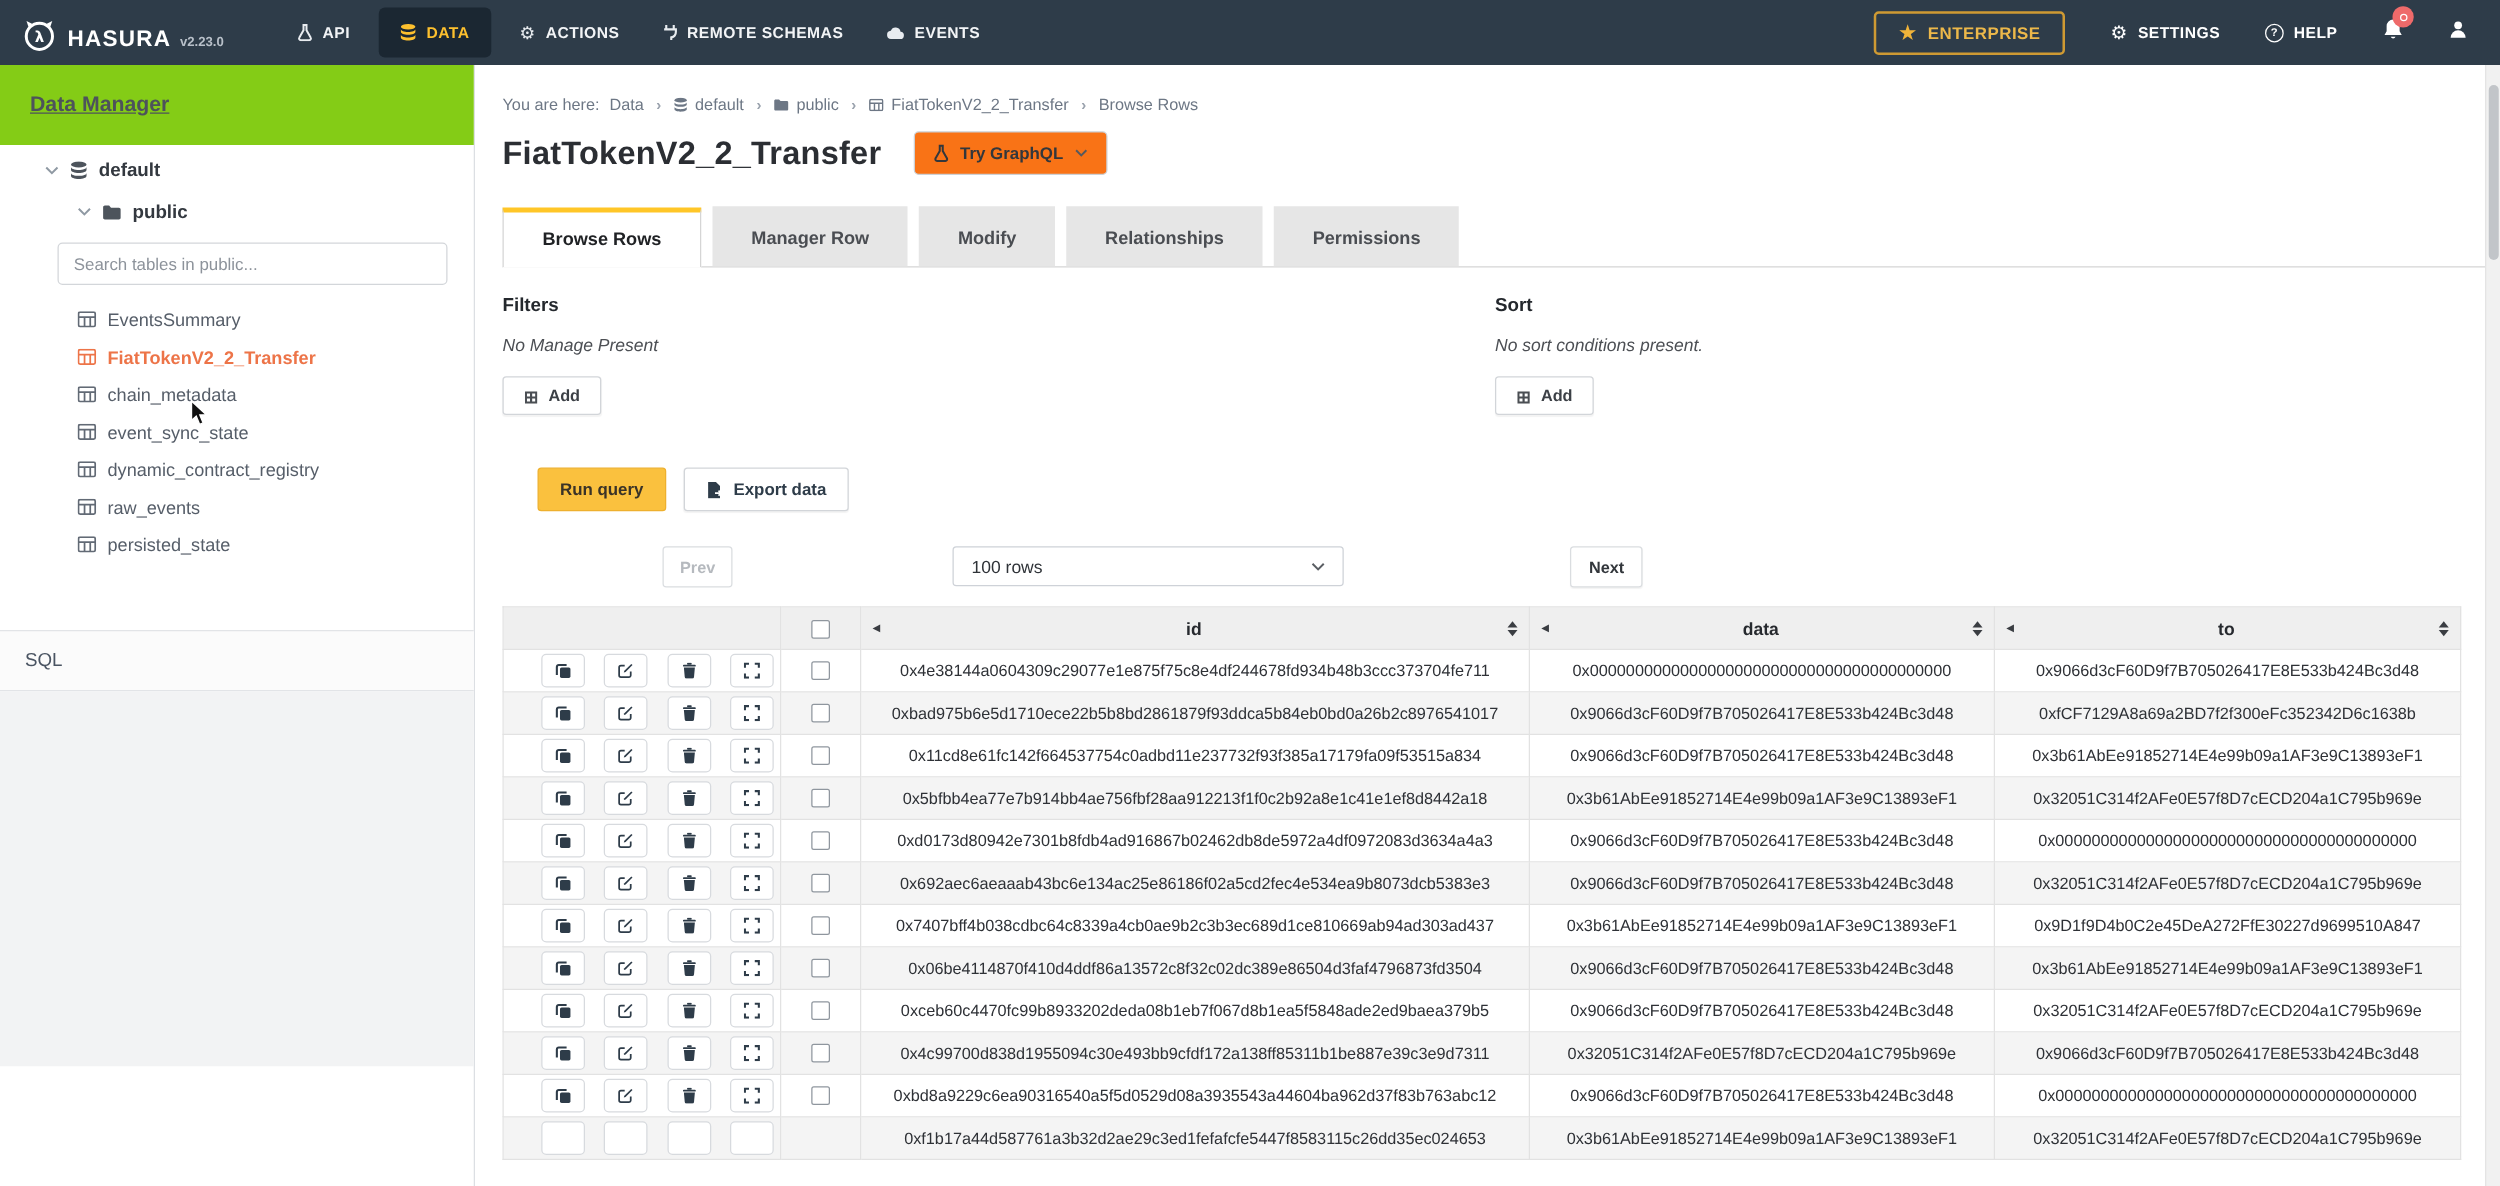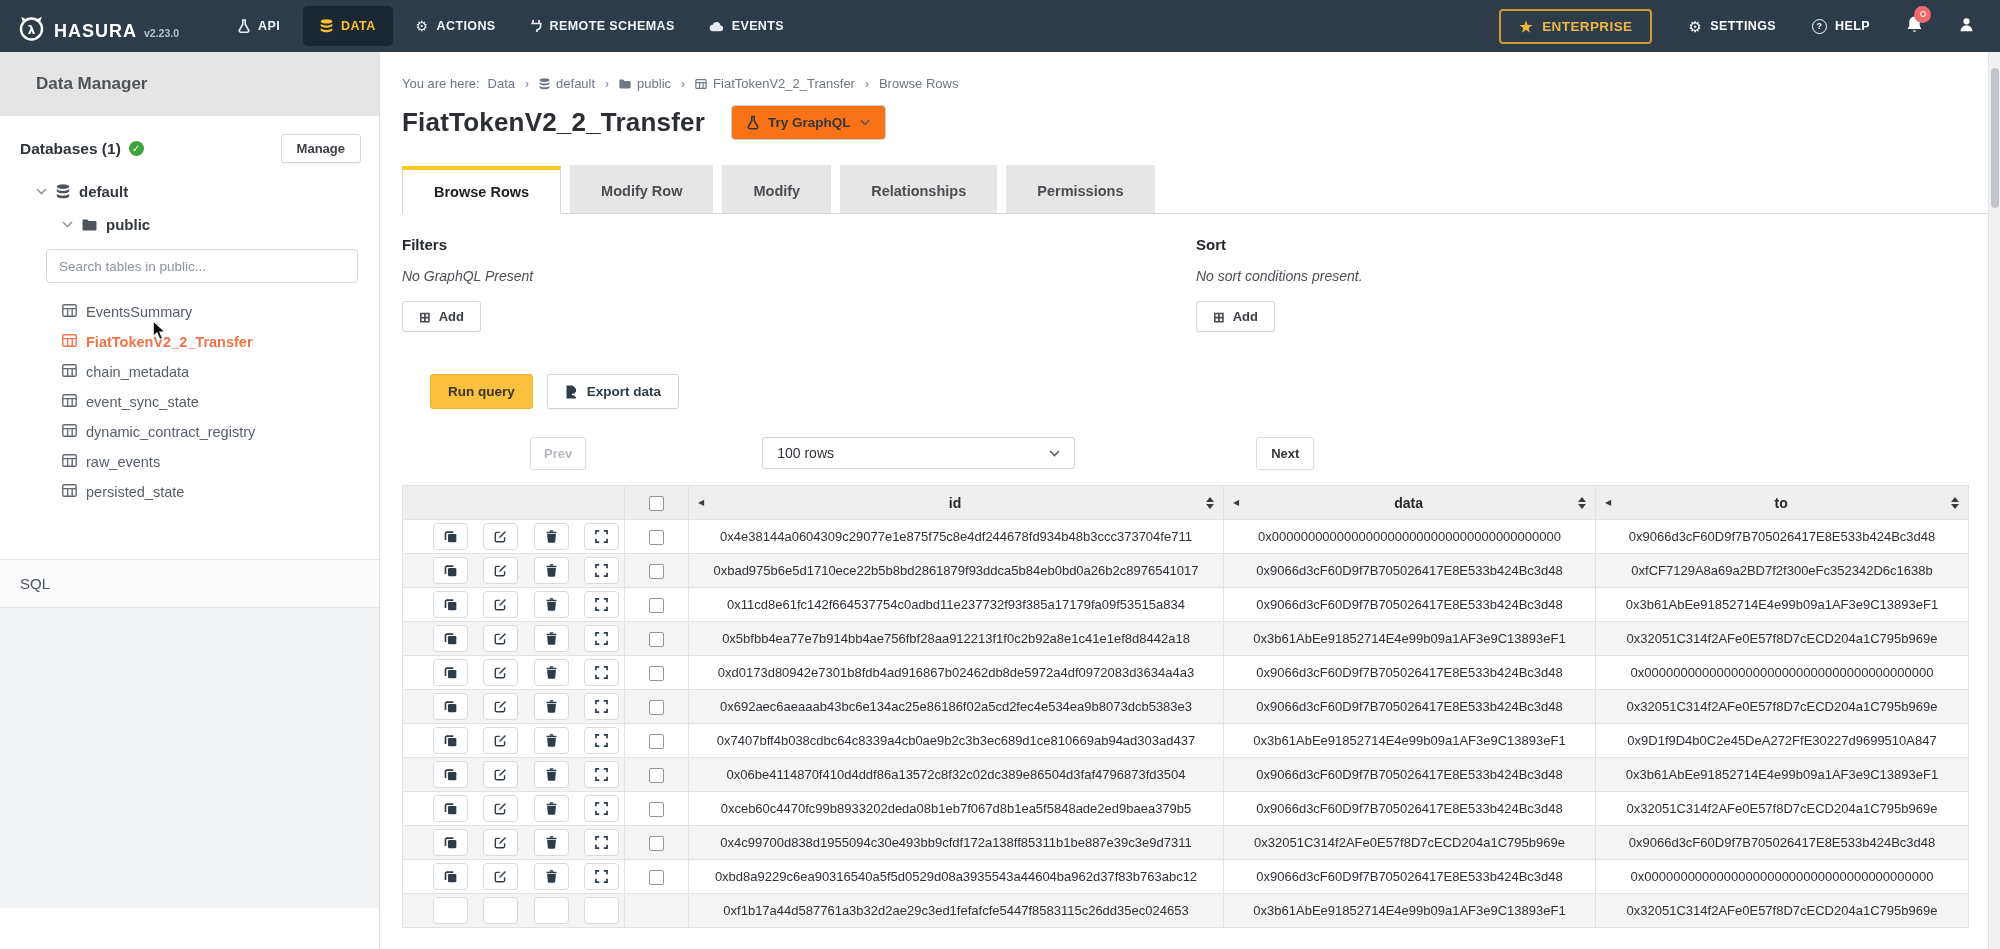--- a/index.html
+++ b/index.html
@@ -20,21 +20,21 @@
   .nav-right { margin-left:auto; display:flex; align-items:center; gap:36px; margin-right:26px; }
   .enterprise-btn { display:flex; align-items:center; gap:9px; border:2px solid #cf9a33; border-radius:4px; padding:8px 18px; color:#ecb84a; font-weight:700; font-size:13.5px; letter-spacing:.4px; background:transparent; cursor:pointer; }
   .nav-util { display:flex; align-items:center; gap:8px; font-size:12.5px; font-weight:700; letter-spacing:.4px; color:#fff; cursor:pointer; }
   .q-circle { width:15px; height:15px; border:1.6px solid #fff; border-radius:50%; display:inline-flex; align-items:center; justify-content:center; font-size:9px; font-weight:700; }
   .bell-wrap { position:relative; cursor:pointer; }
   .badge { position:absolute; top:-9px; right:-8px; width:17px; height:17px; background:#ee6a6a; border-radius:50%; display:flex; align-items:center; justify-content:center; }
   .badge-dot { width:6px; height:6px; border:1.5px solid #fff; border-radius:50%; }
 
   
   .sidebar { position:absolute; top:52px; left:0; width:380px; height:897px; background:#fff; border-right:1px solid #dcdfe3; z-index:20; }
-  .sb-header { background:#e5e5e5; padding:22px 36px; font-size:17px; font-weight:700; color:#4d535b; }
+  .sb-header { background:#84cc16; padding:22px 24px; font-size:17px; font-weight:700; color:#4d535b;text-decoration:underline; }
   .sb-db-row { display:flex; align-items:center; justify-content:space-between; padding:18px 18px 8px 20px; }
   .sb-db-label { font-size:15.5px; font-weight:700; color:#2f333a; display:flex; align-items:center; gap:8px; }
   .check-circle { width:15px; height:15px; background:#3fa33f; border-radius:50%; color:#fff; font-size:10px; display:inline-flex; align-items:center; justify-content:center; font-weight:700; }
   .manage-btn { background:#fff; border:1px solid #d4d7db; border-radius:3px; padding:6px 15px; font-size:13px; font-weight:700; color:#3c4046; box-shadow:0 1px 1px rgba(0,0,0,.05); cursor:pointer; }
   .tree-row { display:flex; align-items:center; gap:9px; cursor:pointer; }
   .tree-row.db { padding:12px 0 6px 36px; }
   .tree-row.schema { padding:10px 0 8px 62px; }
   .tree-label { font-size:15px; font-weight:700; color:#33383f; }
   .chev { color:#8f99a3; display:inline-flex; }
   .t-ico { color:#4d545c; display:inline-flex; }
@@ -186,27 +186,20 @@
       <span><svg width="15" height="15" viewBox="0 0 14 14">
             <circle cx="7" cy="4" r="2.9" fill="#fff"></circle>
             <path d="M1.4 13.2a5.6 5.6 0 0 1 11.2 0z" fill="#fff"></path>
           </svg></span>
     </div>
   </div>
 </div>
 
 <div class="sidebar">
   <div class="sb-header">Data Manager</div>
-  <div class="sb-db-row">
-    <span class="sb-db-label">
-      <span>Databases (1)</span>
-      <span class="check-circle">✓</span>
-    </span>
-    <button class="manage-btn">Manage</button>
-  </div>
   <div class="tree-row db">
     <span class="chev">
         <svg width="11" height="7" viewBox="0 0 11 7" fill="none" stroke="currentColor" stroke-width="1.6">
           <path d="M1 1l4.5 4.5L10 1"></path>
         </svg>
       </span>
     <span class="t-ico">
         <svg width="14" height="15" viewBox="0 0 13 14" fill="currentColor">
           <ellipse cx="6.5" cy="2.4" rx="5.8" ry="2.2"></ellipse>
           <path d="M.7 4.3c0 1.2 2.6 2.2 5.8 2.2s5.8-1 5.8-2.2v2.2c0 1.2-2.6 2.2-5.8 2.2S.7 7.7.7 6.5z"></path>
@@ -353,30 +346,30 @@
       <span style="display:inline-flex;color:#55595e;">
           <svg width="10" height="7" viewBox="0 0 11 7" fill="none" stroke="currentColor" stroke-width="1.7">
             <path d="M1 1l4.5 4.5L10 1"></path>
           </svg>
         </span>
     </button>
   </div>
 
   <div class="tabs">
     <div class="tab active">Browse Rows</div>
-    <div class="tab">Modify Row</div>
+    <div class="tab">Manager Row</div>
     <div class="tab">Modify</div>
     <div class="tab">Relationships</div>
     <div class="tab">Permissions</div>
   </div>
 
   <div class="fs-row">
     <div class="filters-panel">
       <div class="panel-h">Filters</div>
-      <div class="panel-empty">No GraphQL Present</div>
+      <div class="panel-empty">No Manage Present</div>
       <button class="add-btn">
         <span class="plus-sq">⊞</span>
         <span>Add</span>
       </button>
     </div>
     <div class="sort-panel">
       <div class="panel-h">Sort</div>
       <div class="panel-empty">No sort conditions present.</div>
       <button class="add-btn">
         <span class="plus-sq">⊞</span>

